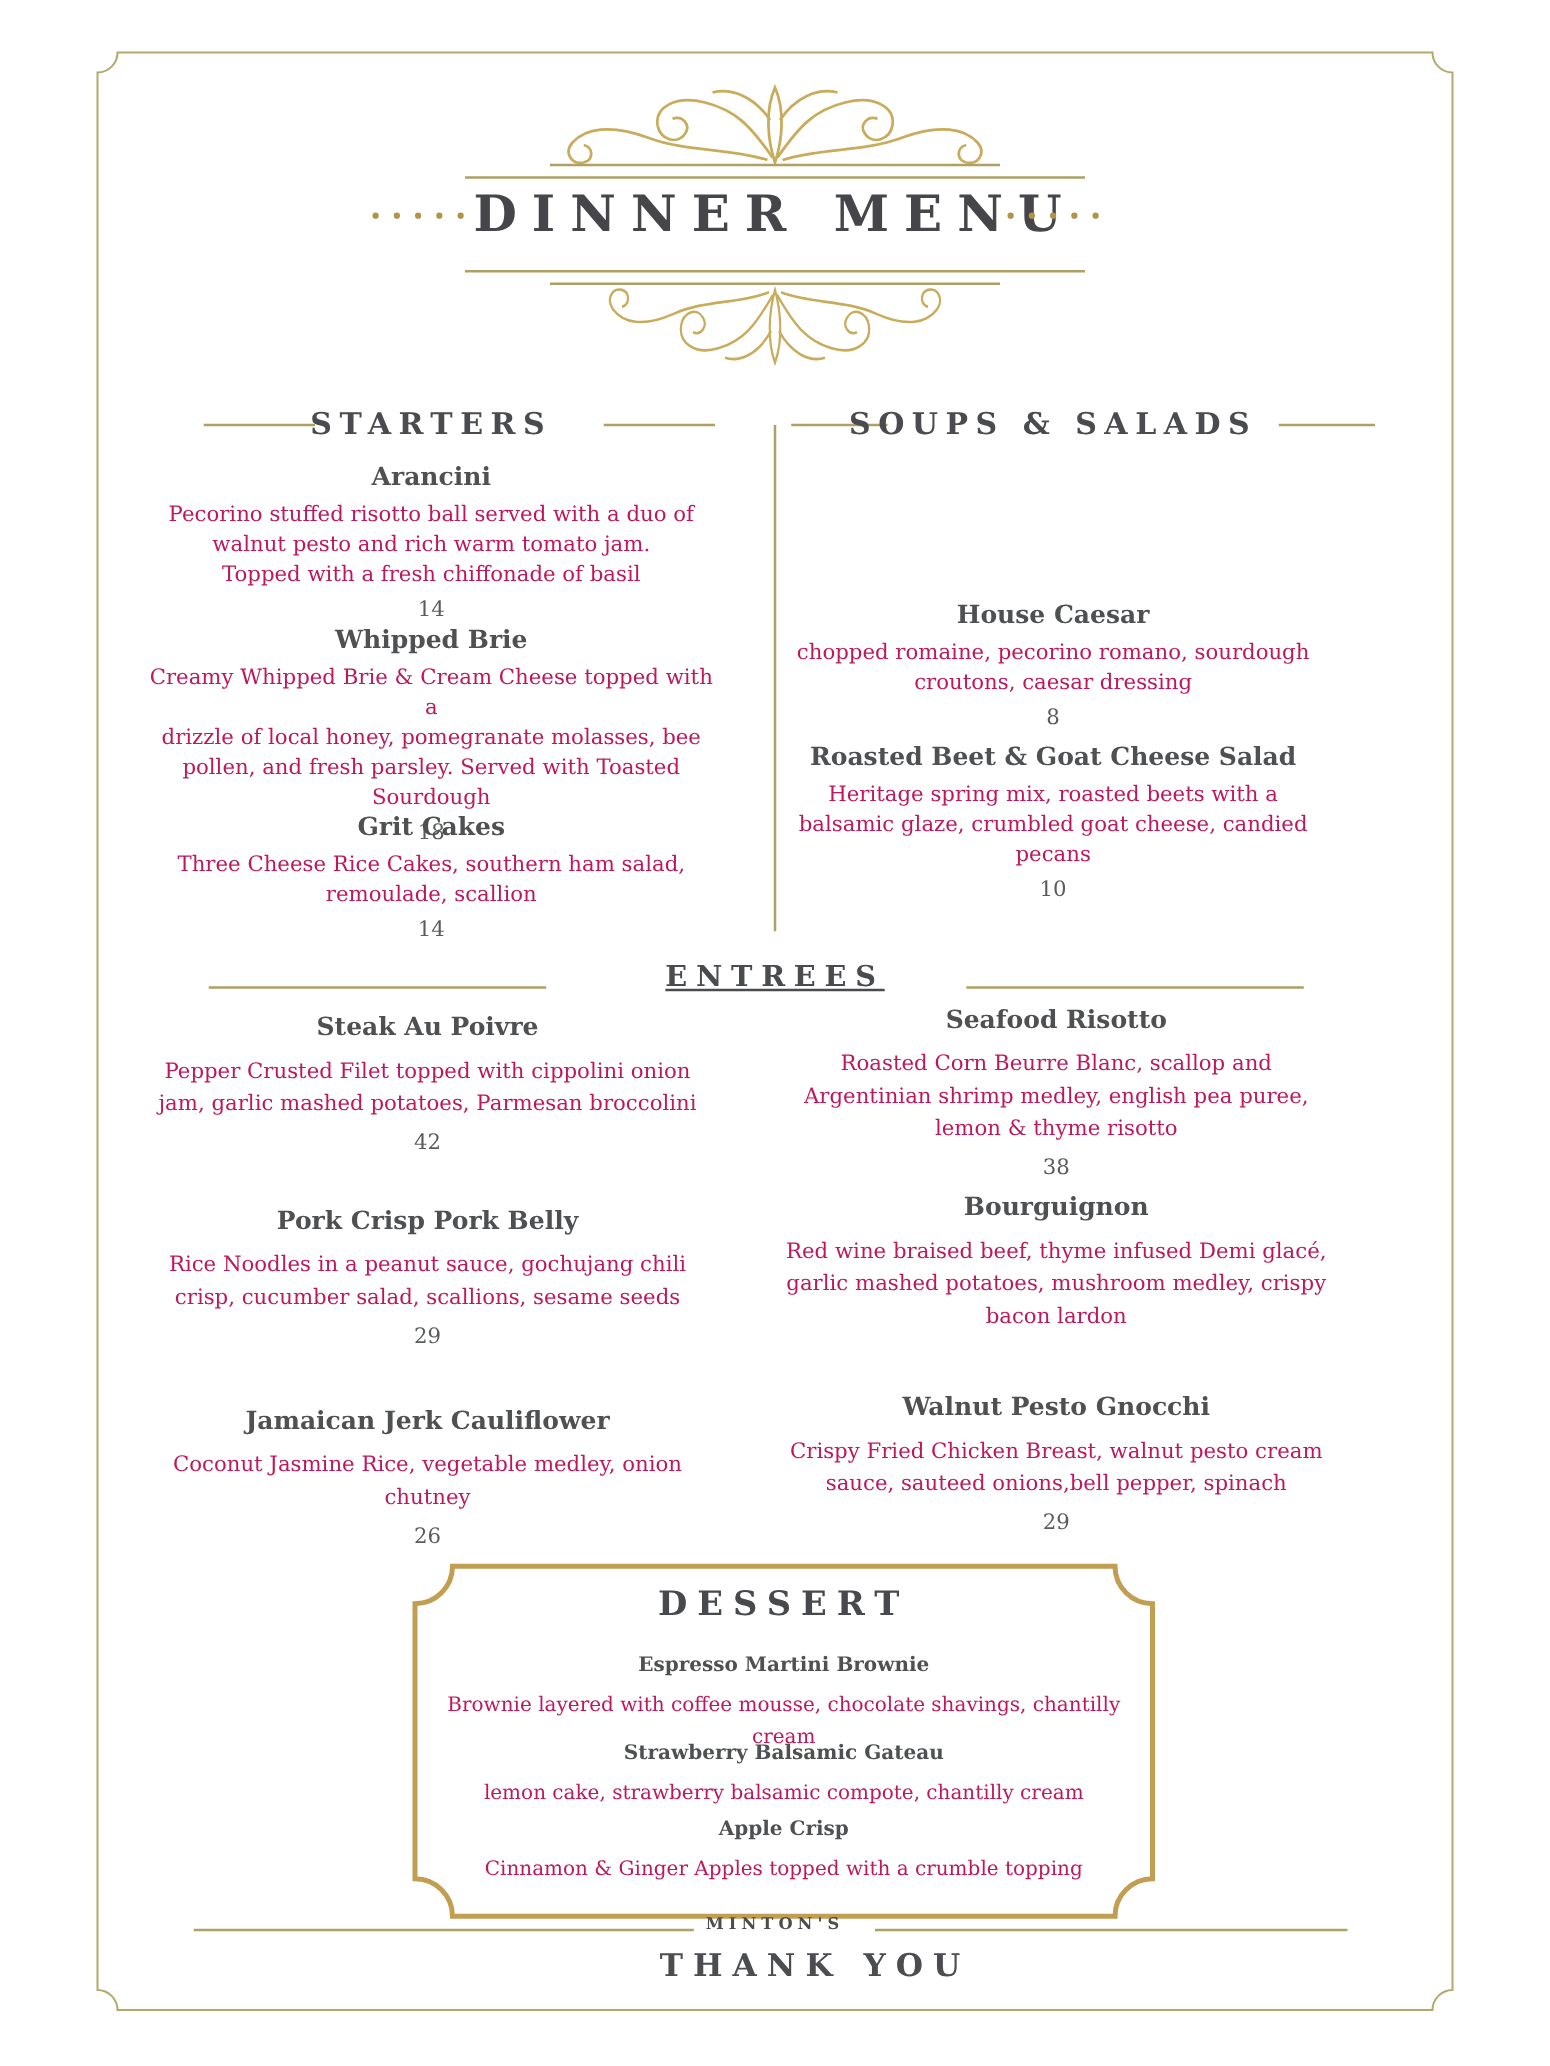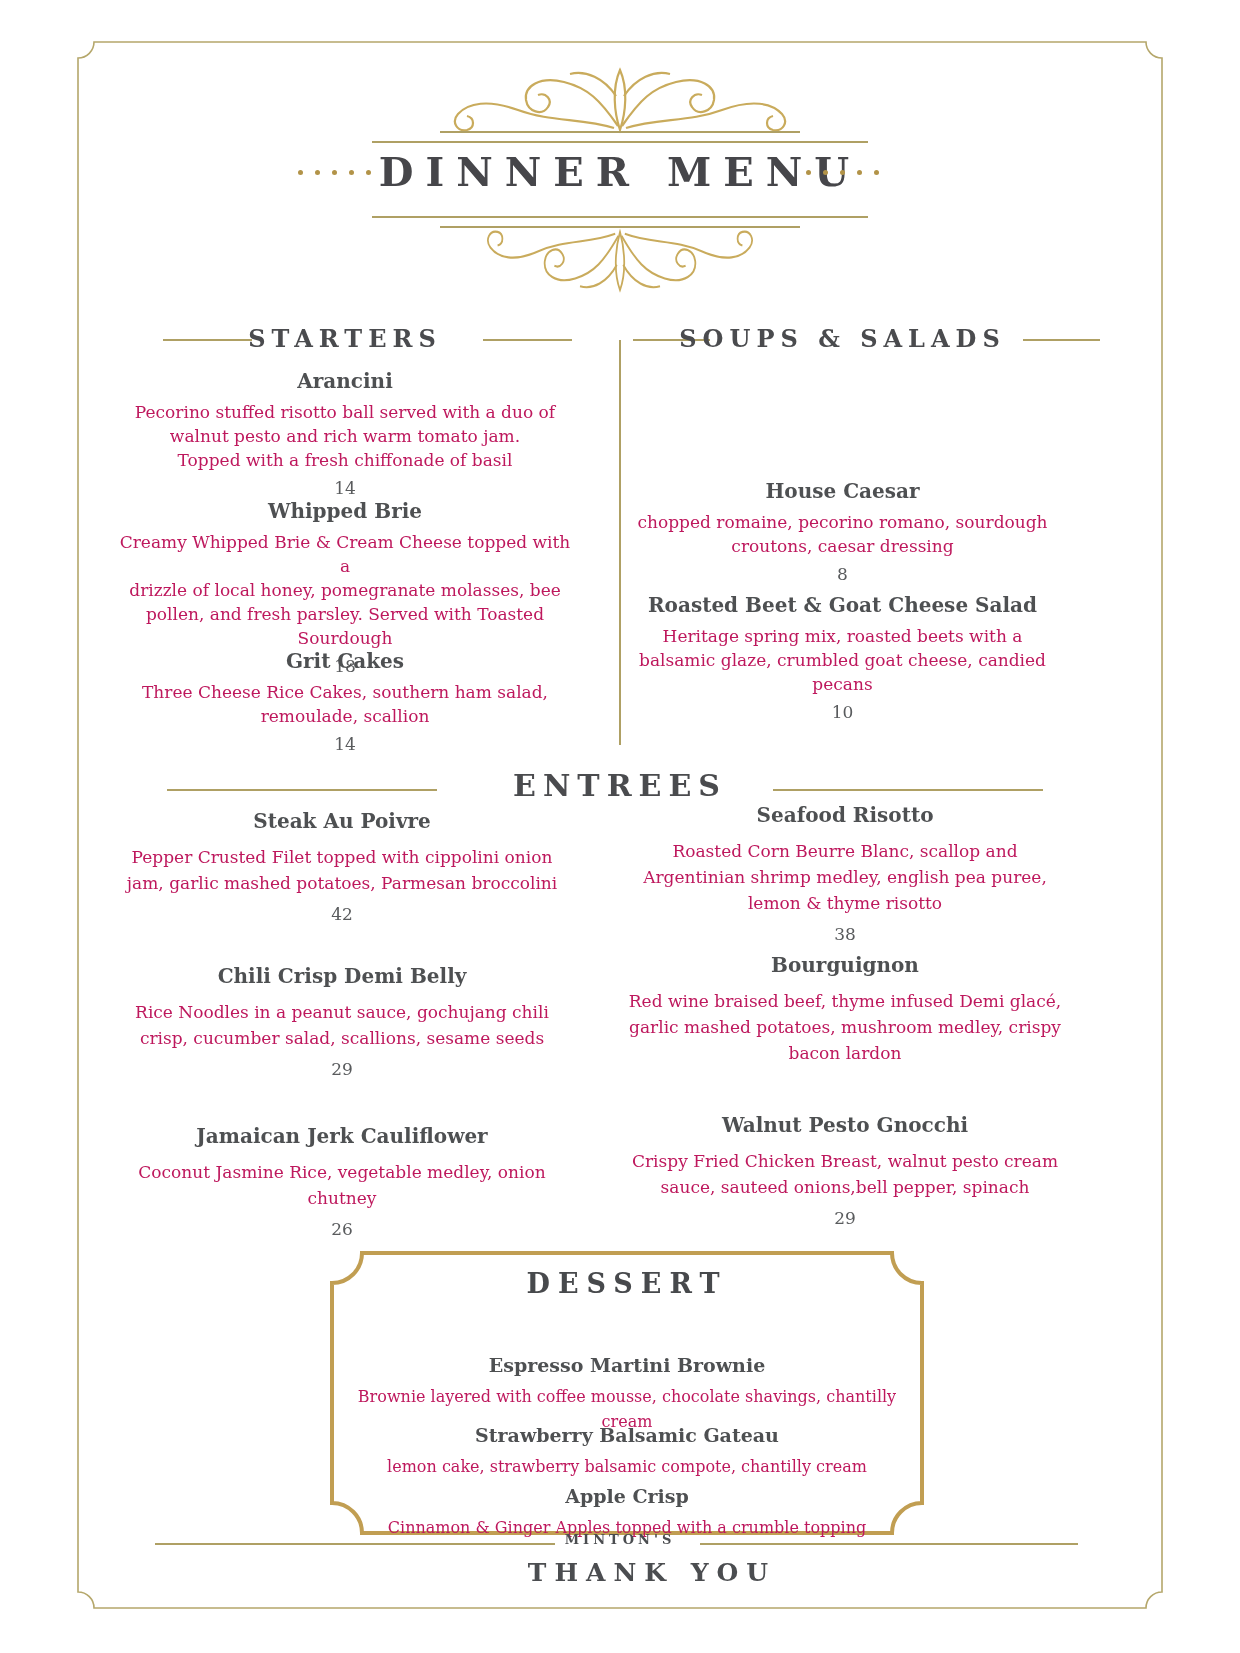--- a/index.html
+++ b/index.html
@@ -22,21 +22,21 @@
   .heading{
     position:absolute;font-weight:bold;color:#4a4b4e;
     letter-spacing:6px;font-size:24px;text-align:center;
   }
   .item{position:absolute;text-align:center;}
   .item .name{font-weight:bold;font-size:20px;color:#4e5052;line-height:30px;}
   .item .desc{font-size:17px;color:#be185d;line-height:24px;white-space:pre-line;margin-top:4px;}
   .item .price{font-size:17px;color:#595b5d;line-height:20px;margin-top:6px;}
   .item.entree .desc{line-height:26px;margin-top:8px;}
   .item.entree .price{margin-top:8px;}
-  .item.dessert-item .name{font-size:19px;line-height:28px;margin-top:33px;}
+  .item.dessert-item .name{font-size:16px;line-height:28px;}
   .item.dessert-item .desc{font-size:16px;line-height:25px;margin-top:5px;}
   #dessert-heading{
     position:absolute;left:332px;top:1268px;width:590px;text-align:center;
     font-weight:bold;font-size:27px;letter-spacing:8px;color:#47494c;
   }
   #footer-brand{
     position:absolute;left:0;top:1532px;width:1240px;text-align:center;
     font-size:13px;font-weight:bold;letter-spacing:4px;color:#4b4d50;
   }
   #footer-thanks{
@@ -144,31 +144,31 @@
   </div>
   <div class="item" style="left:610px;top:590px;width:465px;">
     <div class="name">Roasted Beet &amp; Goat Cheese Salad</div>
     <div class="desc">Heritage spring mix, roasted beets with a
 balsamic glaze, crumbled goat cheese, candied
 pecans</div>
     <div class="price">10</div>
   </div>
 
   <div class="gold-line" style="left:167px;top:789px;width:270px;"></div>
-  <div class="heading" style="left:0px;top:768px;width:1240px;font-size:30px;letter-spacing:7px;">ENTREES</div>
+  <div class="heading" style="left:0px;top:768px;width:1240px;font-size:23px;letter-spacing:7px;text-decoration:underline;">ENTREES</div>
   <div class="gold-line" style="left:773px;top:789px;width:270px;"></div>
 
   <div class="item entree" style="left:112px;top:806px;width:460px;">
     <div class="name">Steak Au Poivre</div>
     <div class="desc">Pepper Crusted Filet topped with  cippolini onion
 jam, garlic mashed potatoes, Parmesan broccolini</div>
     <div class="price">42</div>
   </div>
   <div class="item entree" style="left:112px;top:961px;width:460px;">
-    <div class="name">Chili Crisp Demi Belly</div>
+    <div class="name">Pork Crisp Pork Belly</div>
     <div class="desc">Rice Noodles in a peanut sauce, gochujang chili
 crisp, cucumber salad, scallions, sesame seeds</div>
     <div class="price">29</div>
   </div>
   <div class="item entree" style="left:112px;top:1121px;width:460px;">
     <div class="name">Jamaican Jerk Cauliflower</div>
     <div class="desc">Coconut Jasmine Rice, vegetable medley, onion
 chutney</div>
     <div class="price">26</div>
   </div>

